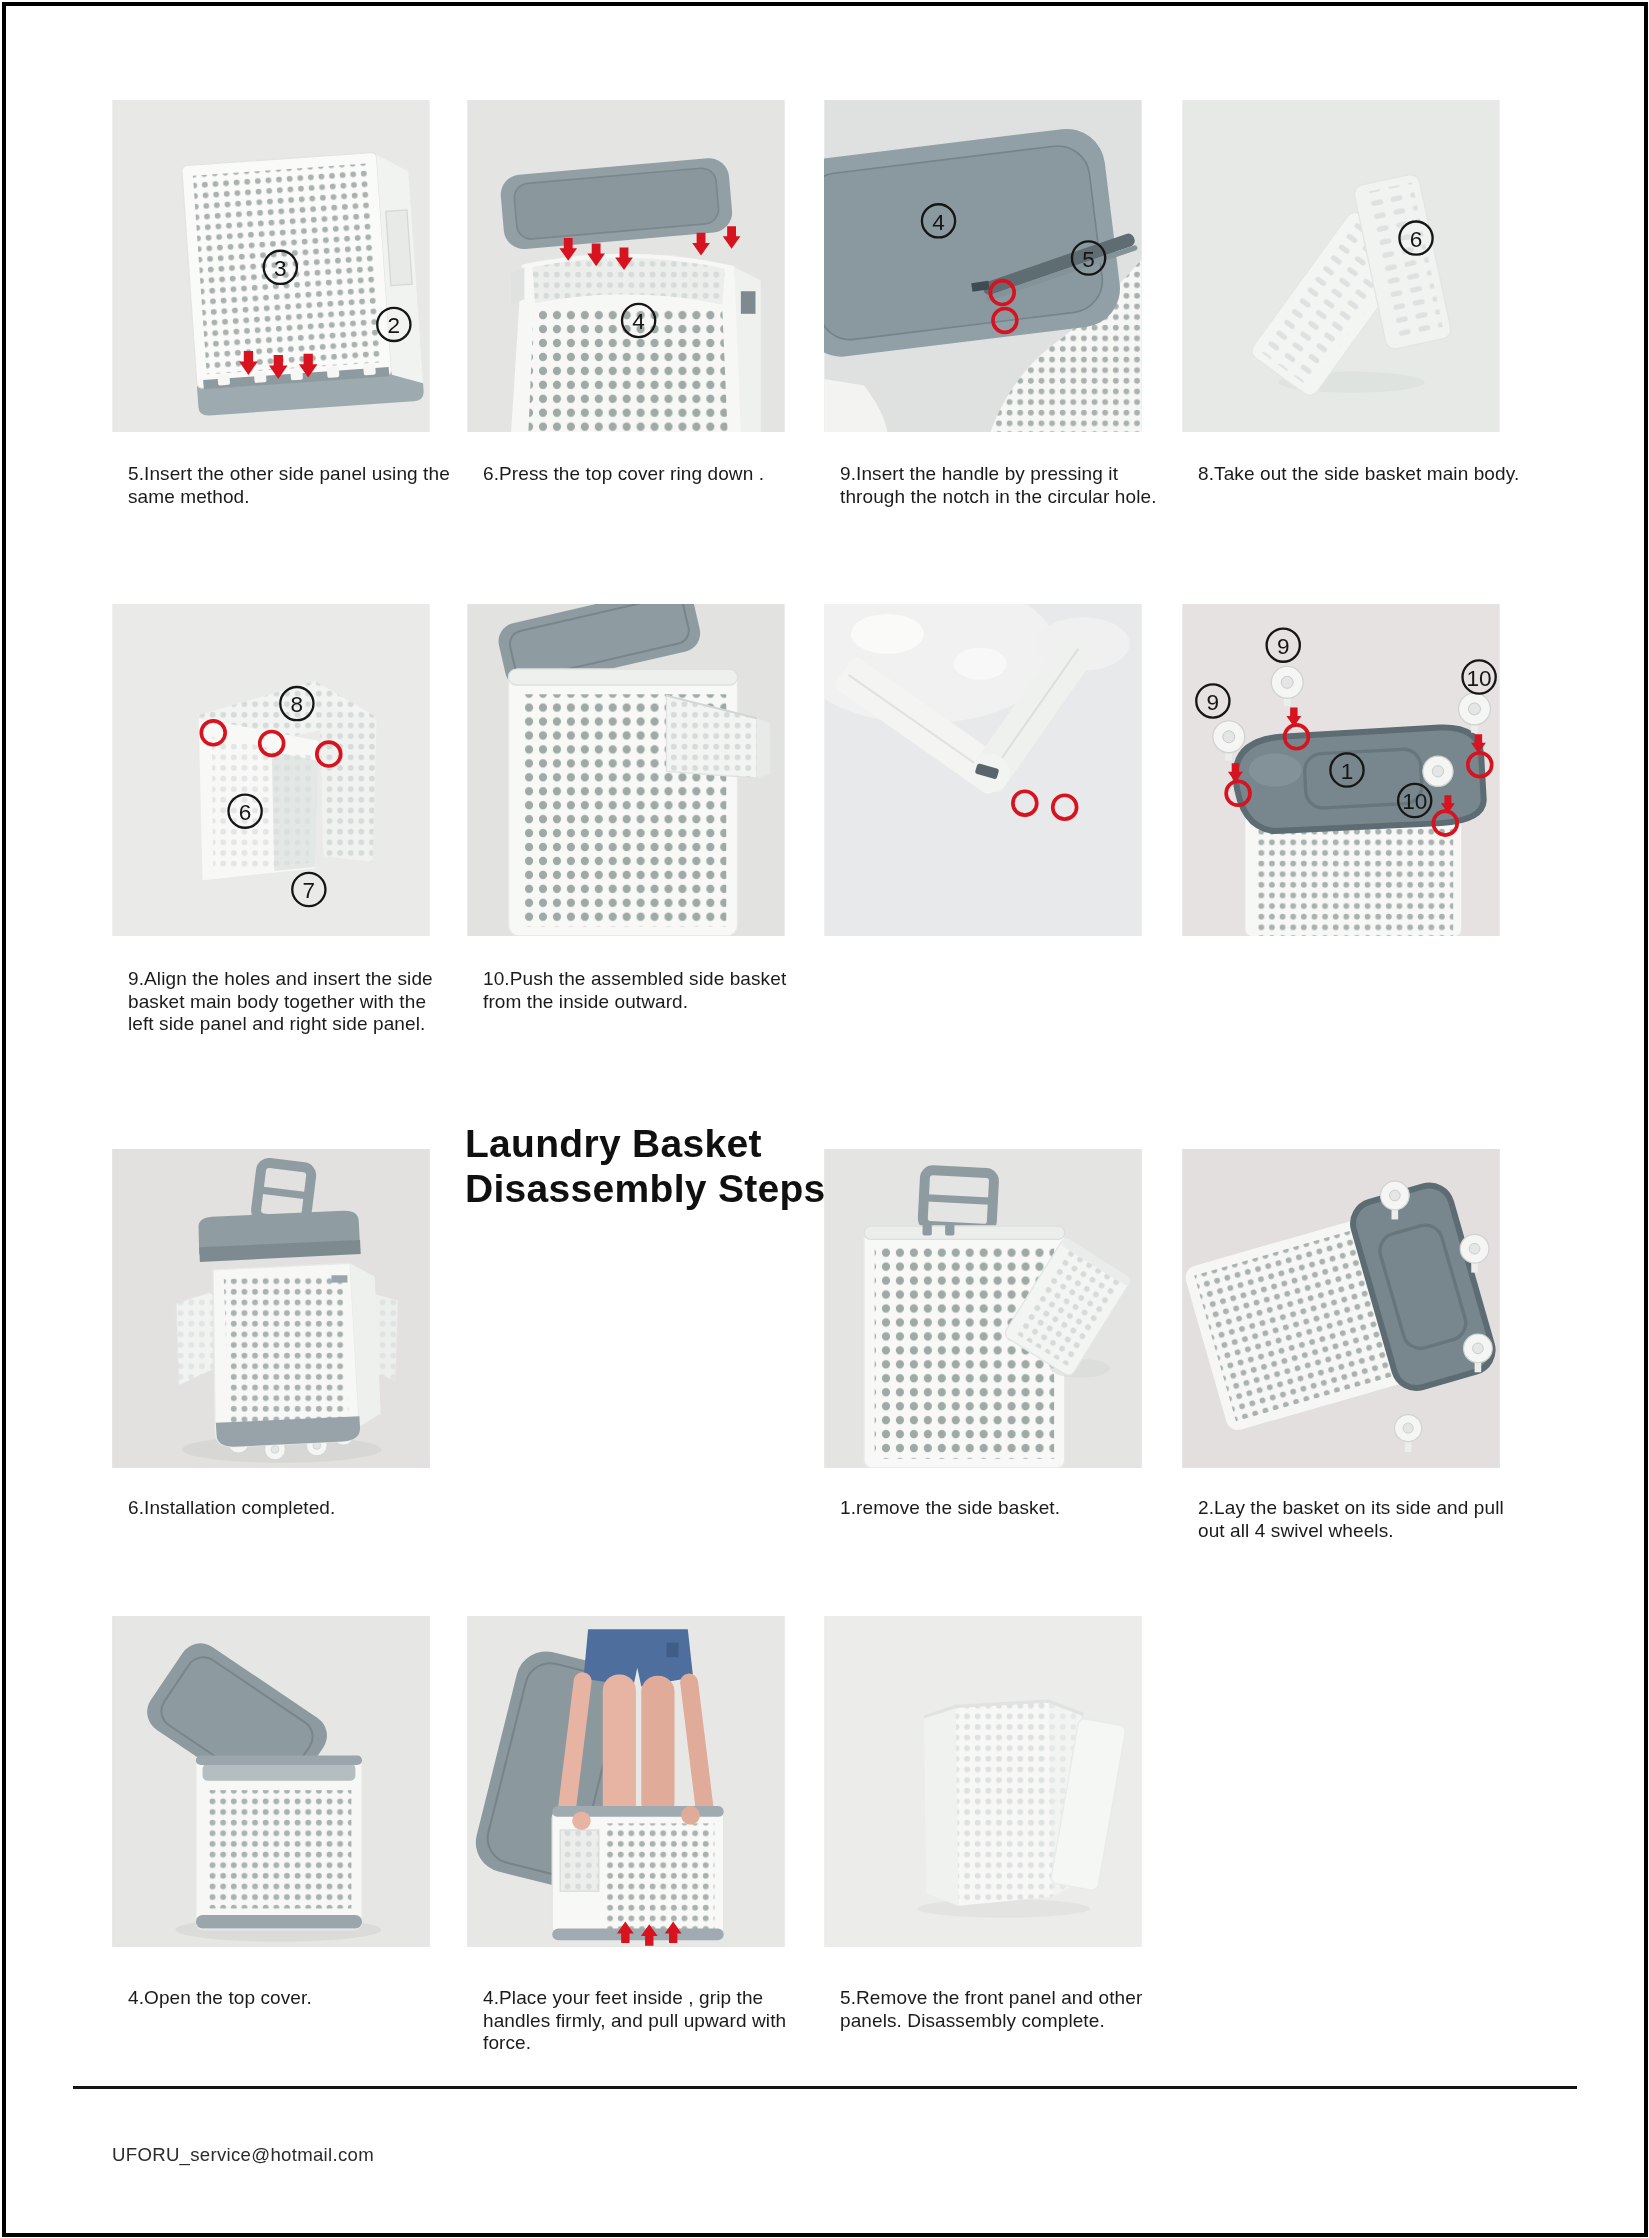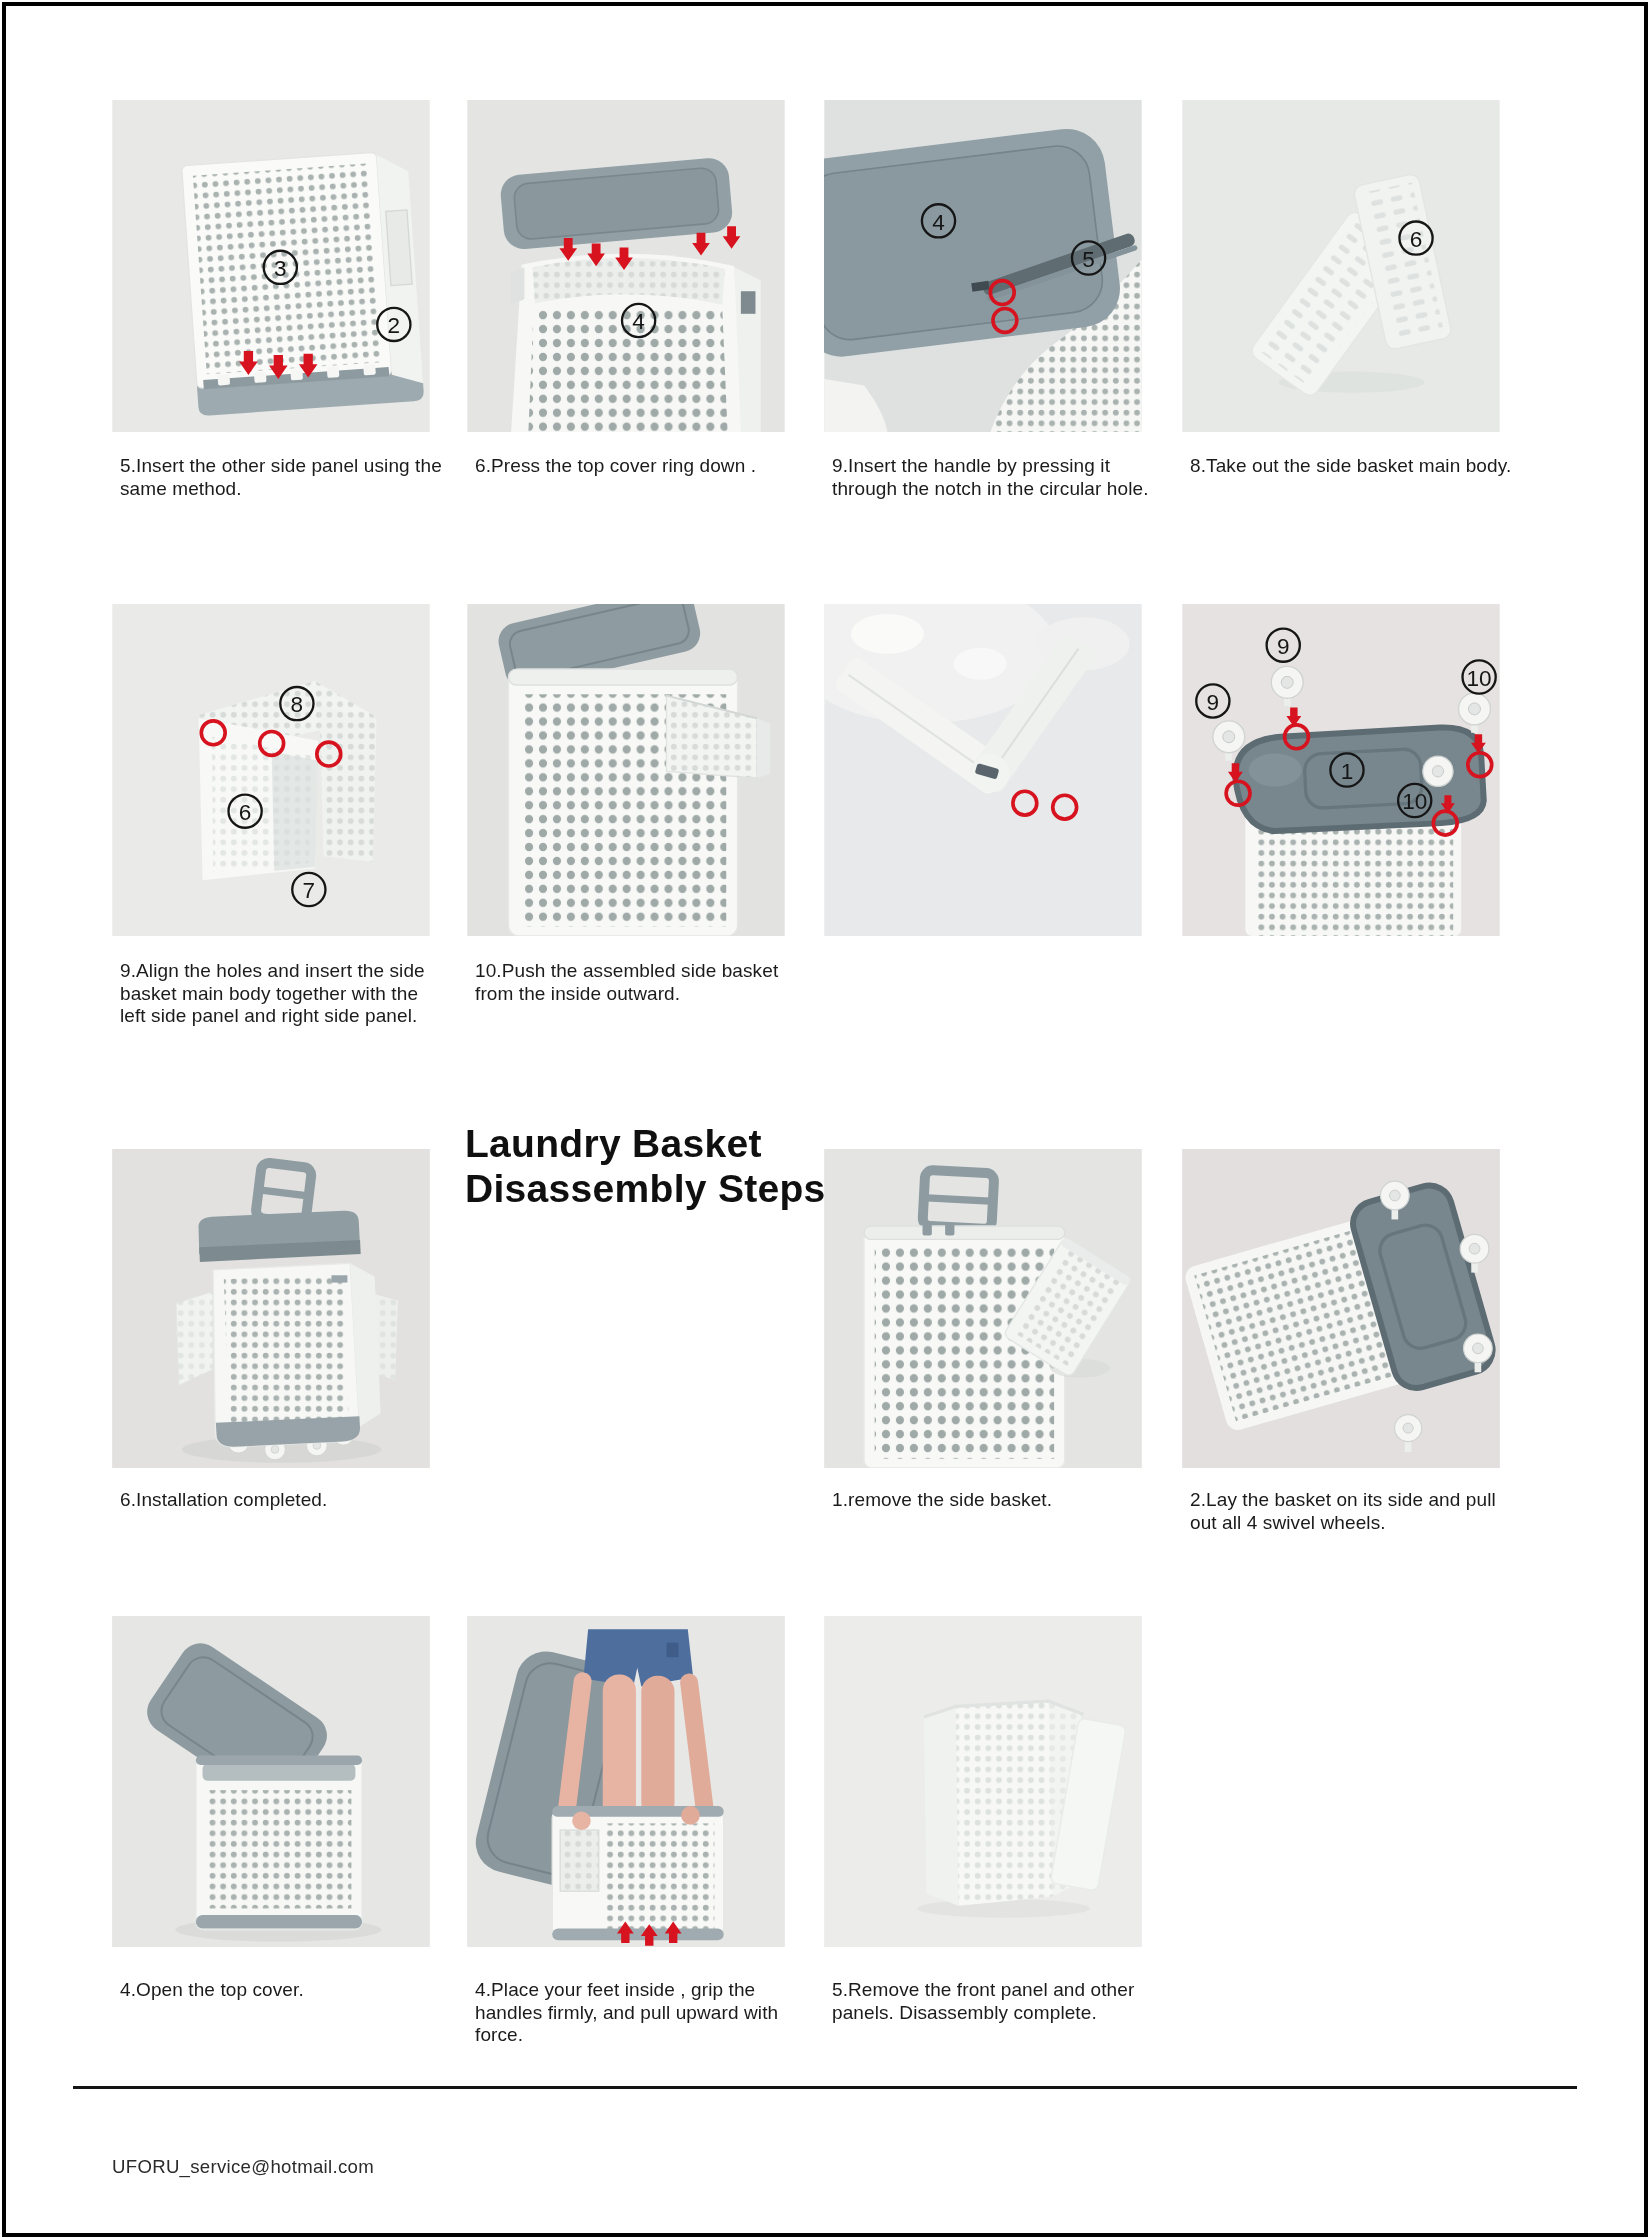--- a/index.html
+++ b/index.html
@@ -1,28 +1,28 @@
 <!DOCTYPE html>
 <html style="font-size:10.6px"><head>
 <meta charset="utf-8">
 <style>
   html,body{margin:0;padding:0;background:#fff}
   .page{position:relative;width:1650px;height:2239px;background:#ffffff;
         font-family:"Liberation Sans",sans-serif;overflow:hidden}
   .frame{position:absolute;inset:2px;border:4px solid #000;pointer-events:none}
   .panel{position:absolute;margin:0;padding:0}
   .panel svg{display:block;width:100%;height:100%}
-  .caption{position:absolute;width:324px;margin:8px;font-size:19px;line-height:22.6px;
+  .caption{position:absolute;width:324px;margin:16px;font-size:19px;line-height:22.6px;
            letter-spacing:0.1px;color:#1b1b1b}
   .title{position:absolute;left:465px;top:1121px;width:399px;margin:0;
          font-size:39px;line-height:45px;font-weight:bold;color:#101010;letter-spacing:0.3px}
   .separator{position:absolute;left:73px;top:2086px;width:1504px;height:3.3px;background:#141414}
   .footer{position:absolute;left:112px;top:2125px;width:1456px;font-size:18.6px;
           line-height:24px;color:#2b2b2b;letter-spacing:0.3px}
-  .footer .email{display:block;margin-top:30px}
+  .footer .email{display:block;margin-top:18px}
   .badge text{font-family:"Liberation Sans",sans-serif;font-size:34px;fill:#161616;
               text-anchor:middle;dominant-baseline:central}
 </style>
 </head>
 <body>
 
 <div class="page">
   <div class="frame"></div>
 
   <svg width="0" height="0" style="position:absolute" aria-hidden="true">

